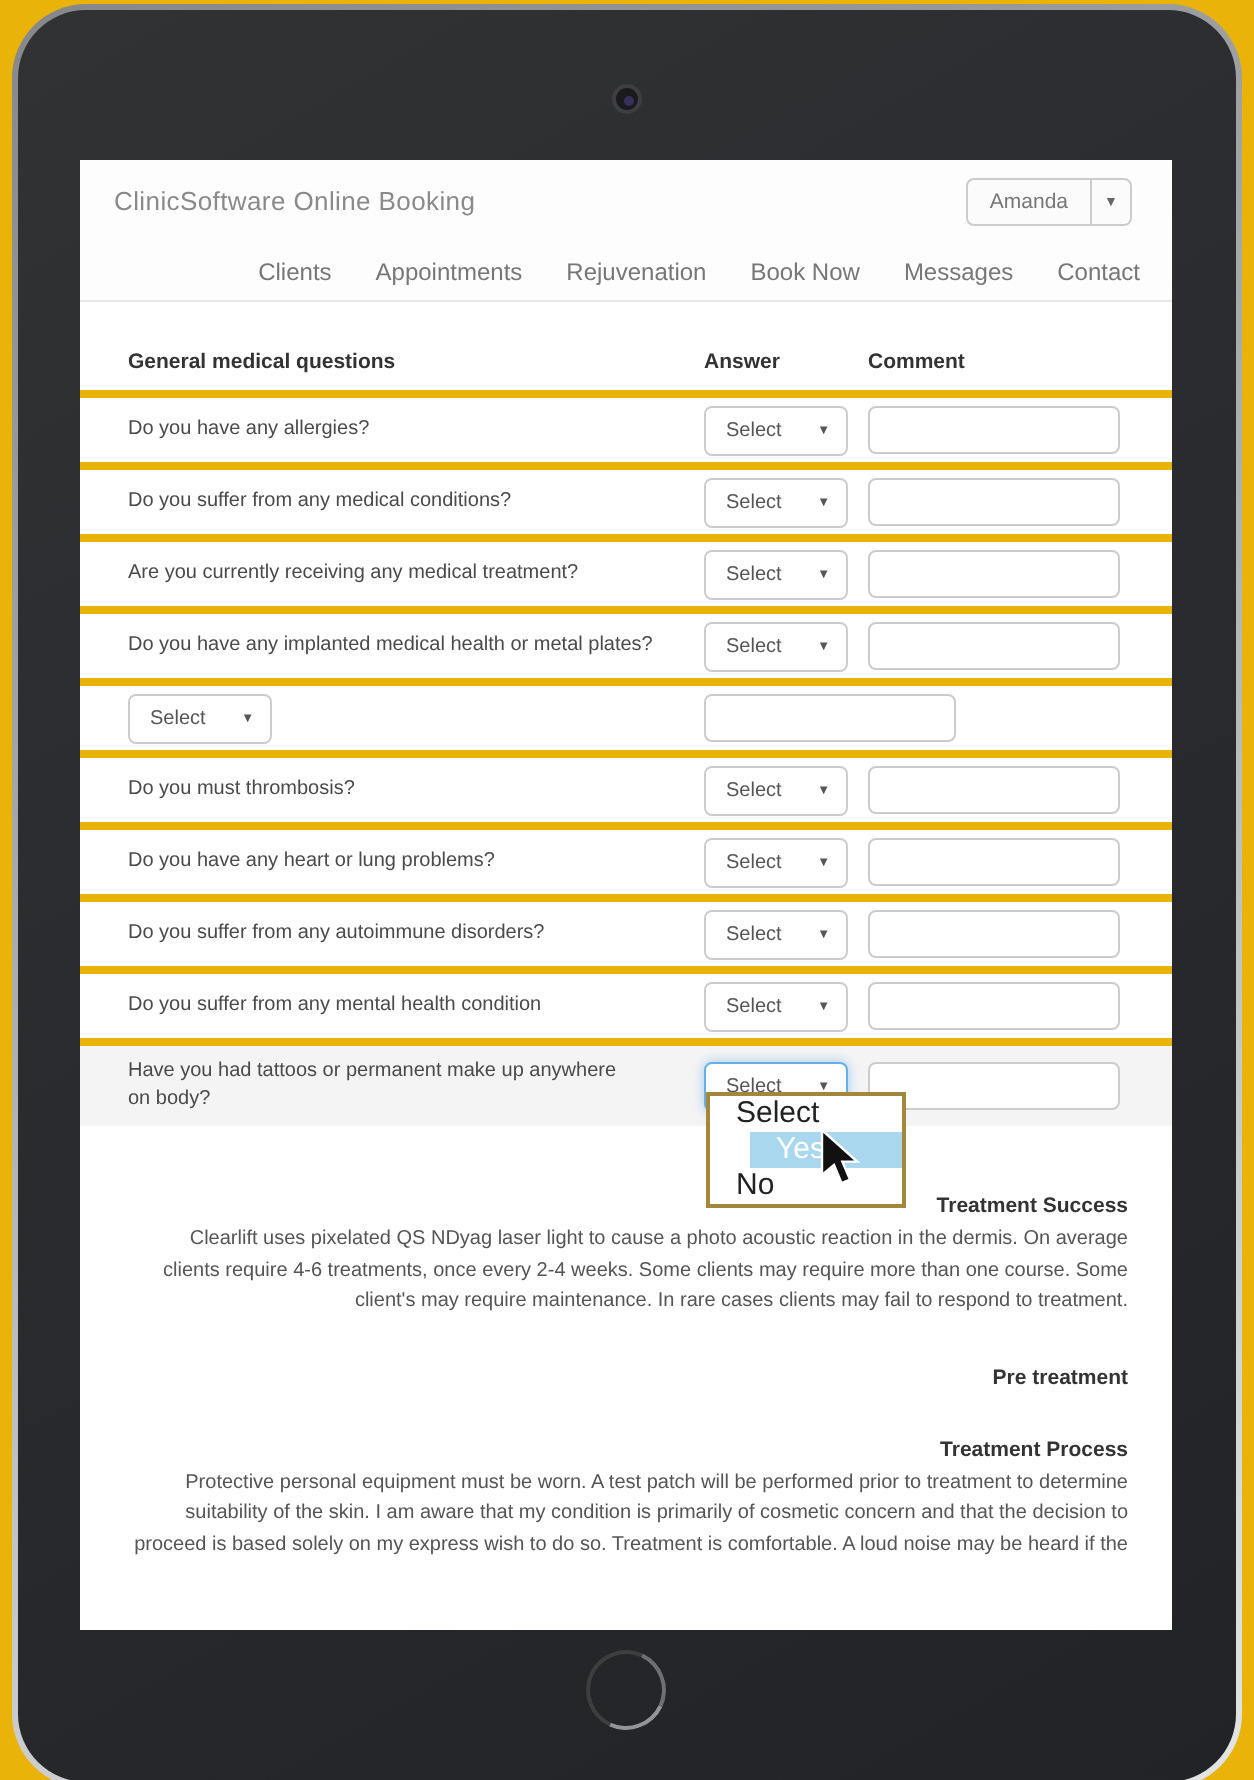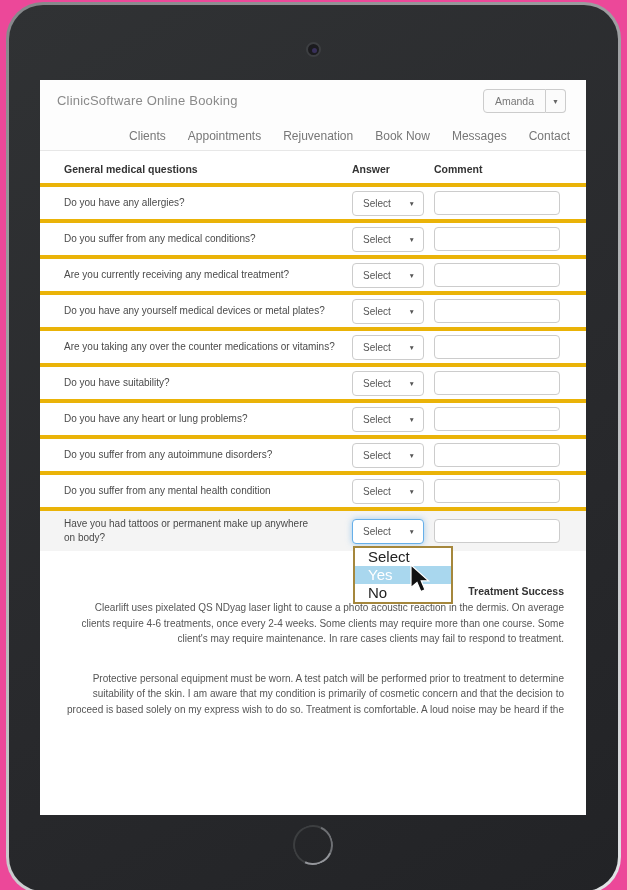--- a/index.html
+++ b/index.html
@@ -1,17 +1,17 @@
 <!DOCTYPE html>
 <html><head>
 <meta charset="utf-8">
 <style>
   * { margin:0; padding:0; box-sizing:border-box; }
   html,body { background:#f5f6f6; font-family:"Liberation Sans", sans-serif; }
-  .stage { position:relative; width:627px; height:890px; overflow:hidden; background:#ec4899; }
+  .stage { position:relative; width:627px; height:890px; overflow:hidden; background:#eab308; }
 
   
   .tablet-rim { position:absolute; left:6px; top:2px; width:615px; height:892px;
     border-radius:37px; padding:3px;
     background:linear-gradient(155deg,#85878a 0%,#aeb0b2 45%,#e2e4e6 100%); }
   .tablet-body { width:100%; height:100%; border-radius:34px;
     background:linear-gradient(150deg,#303234 0%,#28292c 60%,#222326 100%); }
   .camera { position:absolute; left:306px; top:42px; width:15px; height:15px;
     border-radius:50%; background:#1b1b1e; border:2px solid #3d3f42; }
   .camera-lens { position:absolute; left:4px; top:4px; width:5px; height:5px;
@@ -29,40 +29,40 @@
   .brand { position:absolute; left:17px; top:13px; font-size:13px; color:#8a8a8a; letter-spacing:.2px; }
   .user-group { position:absolute; right:20px; top:9px; display:flex; }
   .btn { height:24px; background:#fbfbfb; border:1px solid #ccc; color:#777;
     font-size:10.5px; display:flex; align-items:center; cursor:default; }
   .btn-user { padding:0 11px; border-radius:4px 0 0 4px; }
   .btn-caret { width:20px; justify-content:center; border-left:none; border-radius:0 4px 4px 0; font-size:7px; color:#666; }
   .nav-links { position:absolute; right:16px; top:49px; display:flex; }
   .nav-link { margin-left:22px; font-size:12px; color:#777; cursor:pointer; white-space:nowrap; }
 
   
-  .qtable { margin-top:4px; }
+  .qtable { margin-top:16px; }
   .thead, .trow { display:grid; grid-template-columns:288px 82px auto; align-items:center;
     padding-left:24px; padding-right:22px; }
   .thead { height:28px; font-weight:bold; color:#333; font-size:10.5px; }
   .trow { min-height:36px; border-top:4px solid #eab308; }
   .trow.active { background:#f4f4f4; min-height:44px; }
   .trow.active .qtext { max-width:250px; }
   .qtext { font-size:10px; color:#4a4a4a; line-height:1.45; padding:4px 0; }
   .select { position:relative; width:72px; height:25px; border:1px solid #ccc; border-radius:4px;
     background:#fff; display:flex; align-items:center; font-size:10px; color:#555;
     padding-left:10px; cursor:pointer; }
   .select .sel-caret { position:absolute; right:8px; top:8px; font-size:6.5px; color:#555; }
   .select.focused { border-color:#66afe9; box-shadow:0 0 6px rgba(102,175,233,.6); }
   .cinput { width:126px; height:24px; border:1px solid #ccc; border-radius:4px; background:#fff; }
 
   
   .dropdown { position:absolute; left:313px; top:466px; width:100px; z-index:10;
     background:#fff; border:2px solid #a5873c; }
   .opt { height:18px; line-height:18px; font-size:15px; color:#222; padding-left:13px; cursor:pointer; }
-  .opt.hl { background:#a9d7ee; color:#fff; }
+  .opt.hl { background:#a9d7ee; color:#fff;margin-left:20px; }
 
   
   .cursor { position:absolute; left:370px; top:484px; z-index:20; }
 
   
   .sections { padding:34px 22px 0 24px; }
   .section { margin-bottom:24px; }
   .section h3 { font-size:10.5px; font-weight:bold; color:#333; margin-bottom:3px;text-align:right; }
   .section p { font-size:10px; color:#555; line-height:1.55;text-align:right; }
 </style>
@@ -130,43 +130,42 @@
     <div>
       <div class="select">
         <span class="sel-label">Select</span>
         <span class="sel-caret">▼</span>
       </div>
     </div>
     <div><input class="cinput" style=""></div>
   </div>
 
   <div class="trow">
-    <div class="qtext">Do you have any yourself medical devices or metal plates?</div>
-    <div>
-      <div class="select">
-        <span class="sel-label">Select</span>
-        <span class="sel-caret">▼</span>
-      </div>
-    </div>
-    <div><input class="cinput" style=""></div>
-  </div>
-
-  <div class="trow">
-    <div class="qtext">Are you taking any over the counter medications or vitamins?</div>
-    <div>
-      <div class="select">
-        <span class="sel-label">Select</span>
-        <span class="sel-caret">▼</span>
-      </div>
-    </div>
-    <div><input class="cinput" style=""></div>
-  </div>
-
-  <div class="trow">
-    <div class="qtext">Do you have suitability?</div>
+    <div class="qtext">Do you have any implanted medical health or metal plates?</div>
+    <div>
+      <div class="select">
+        <span class="sel-label">Select</span>
+        <span class="sel-caret">▼</span>
+      </div>
+    </div>
+    <div><input class="cinput" style=""></div>
+  </div>
+
+  <div class="trow">
+    <div>
+      <div class="select">
+        <span class="sel-label">Select</span>
+        <span class="sel-caret">▼</span>
+      </div>
+    </div>
+    <div><input class="cinput" style=""></div>
+  </div>
+
+  <div class="trow">
+    <div class="qtext">Do you must thrombosis?</div>
     <div>
       <div class="select">
         <span class="sel-label">Select</span>
         <span class="sel-caret">▼</span>
       </div>
     </div>
     <div><input class="cinput" style=""></div>
   </div>
 
   <div class="trow">
@@ -224,20 +223,22 @@
     <svg class="cursor" width="22" height="30" viewBox="0 0 22 30">
       <polygon points="1,1 1,23.5 7,18.5 10.8,27.6 15,25.8 11.2,16.8 18.6,16.8" fill="#111" stroke="#fff" stroke-width="1.2"></polygon>
     </svg>
 
     <div class="sections">
       <div class="section">
         <h3>Treatment Success</h3>
         <p>Clearlift uses pixelated QS NDyag laser light to cause a photo acoustic reaction in the dermis. On average clients require 4-6 treatments, once every 2-4 weeks. Some clients may require more than one course. Some client's may require maintenance. In rare cases clients may fail to respond to treatment.</p>
       </div>
       <div class="section">
+        <h3>Pre treatment</h3>
       </div>
       <div class="section">
+        <h3>Treatment Process</h3>
         <p>Protective personal equipment must be worn. A test patch will be performed prior to treatment to determine suitability of the skin. I am aware that my condition is primarily of cosmetic concern and that the decision to proceed is based solely on my express wish to do so. Treatment is comfortable. A loud noise may be heard if the</p>
       </div>
     </div>
 
   </div>
 </div>
 
 </body></html>

